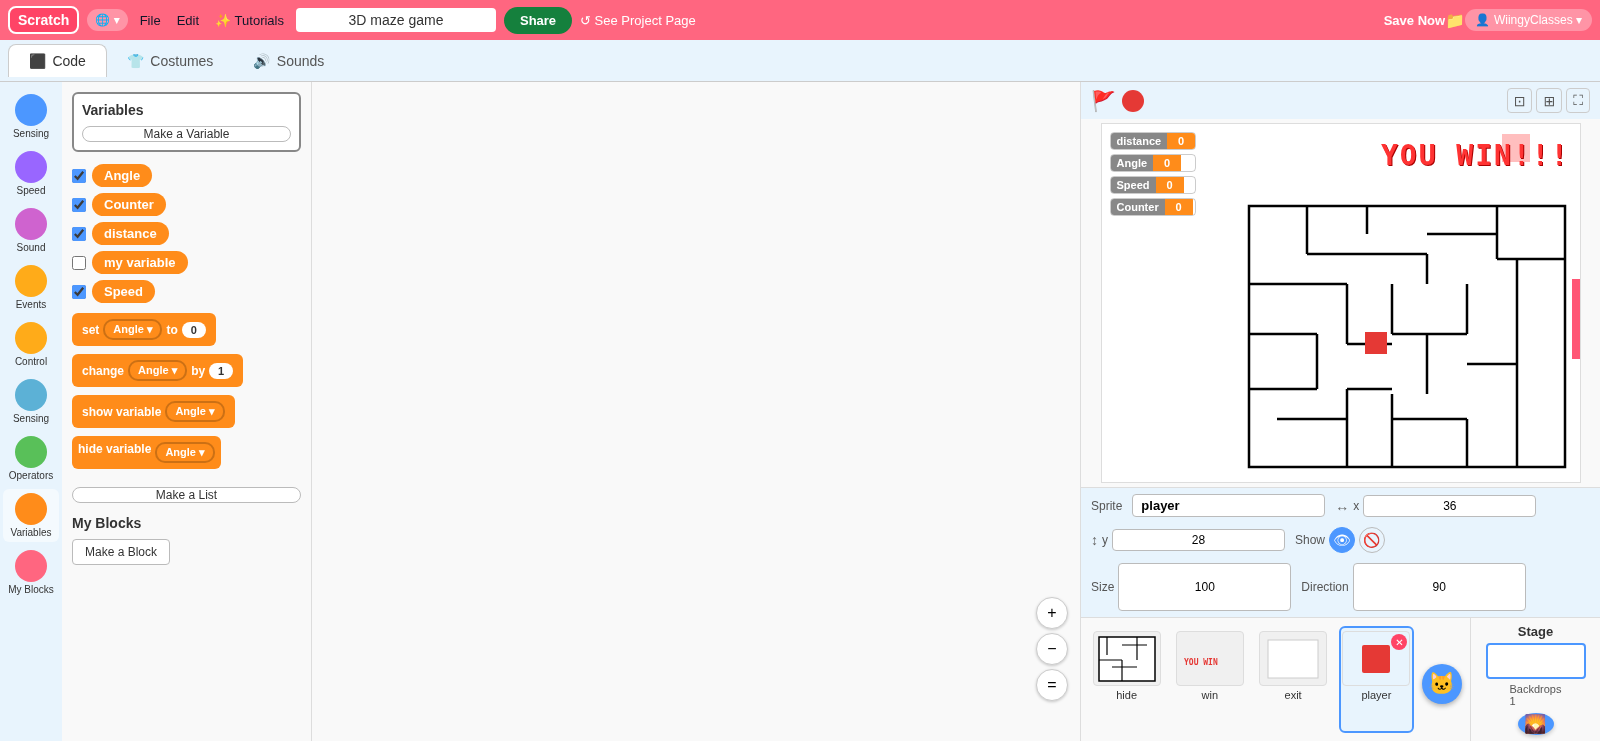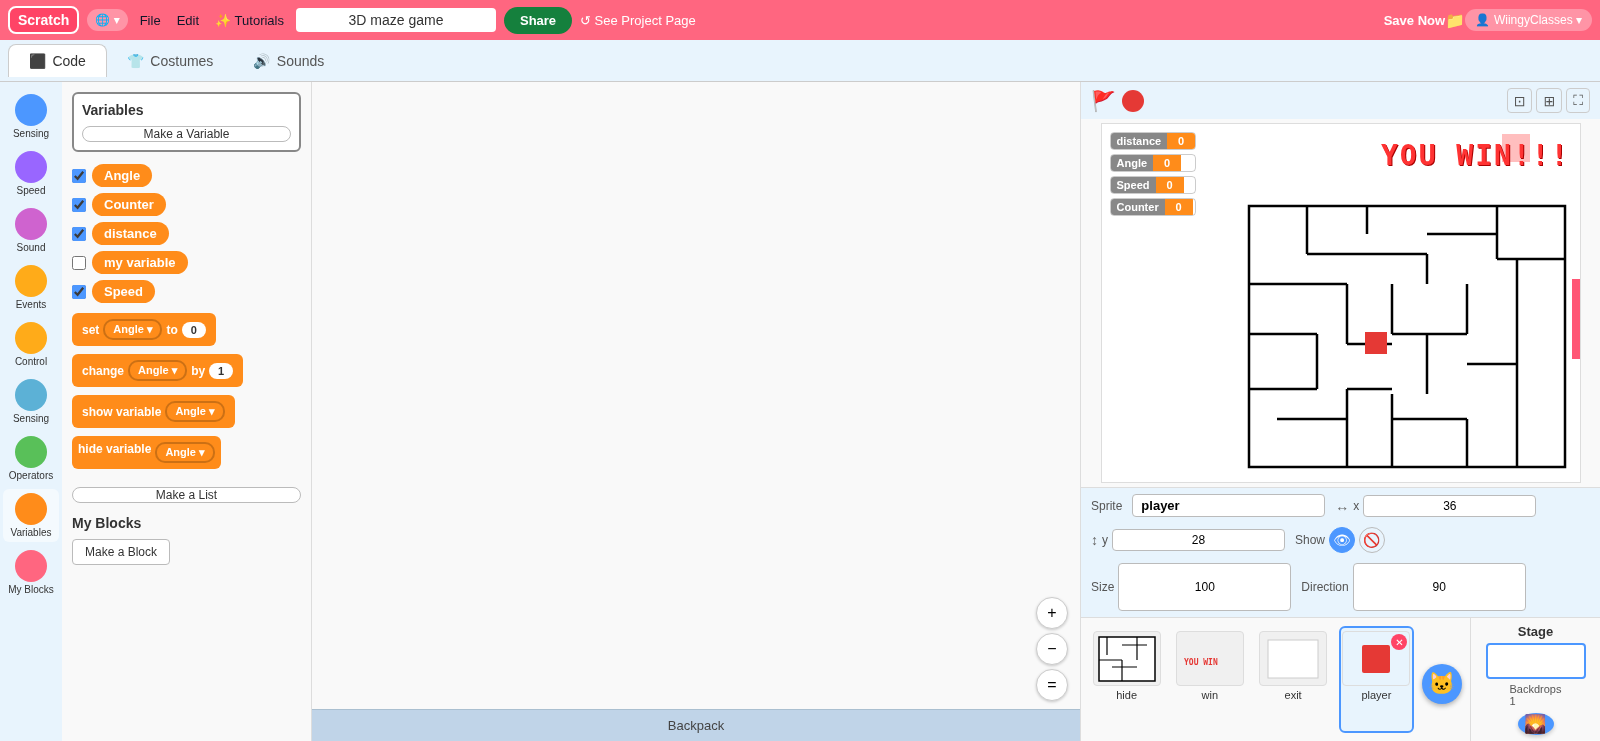--- a/index.html
+++ b/index.html
@@ -372,23 +372,20 @@
       <button class="make-block-btn">Make a Block</button>
     </div>
   </div>
 
   <div class="scripts-area">
     <div class="zoom-controls">
       <button class="zoom-btn">+</button>
       <button class="zoom-btn">−</button>
       <button class="zoom-btn">=</button>
     </div>
-    <div class="backpack-bar">
-      <span class="backpack-label">Backpack</span>
-    </div>
   </div>
 
   <div class="stage-panel">
 
     <div class="stage-controls">
       <div class="stage-btns">
         <span class="green-flag">🚩</span>
         <button class="stop-btn"></button>
       </div>
       <div class="stage-view-btns">

